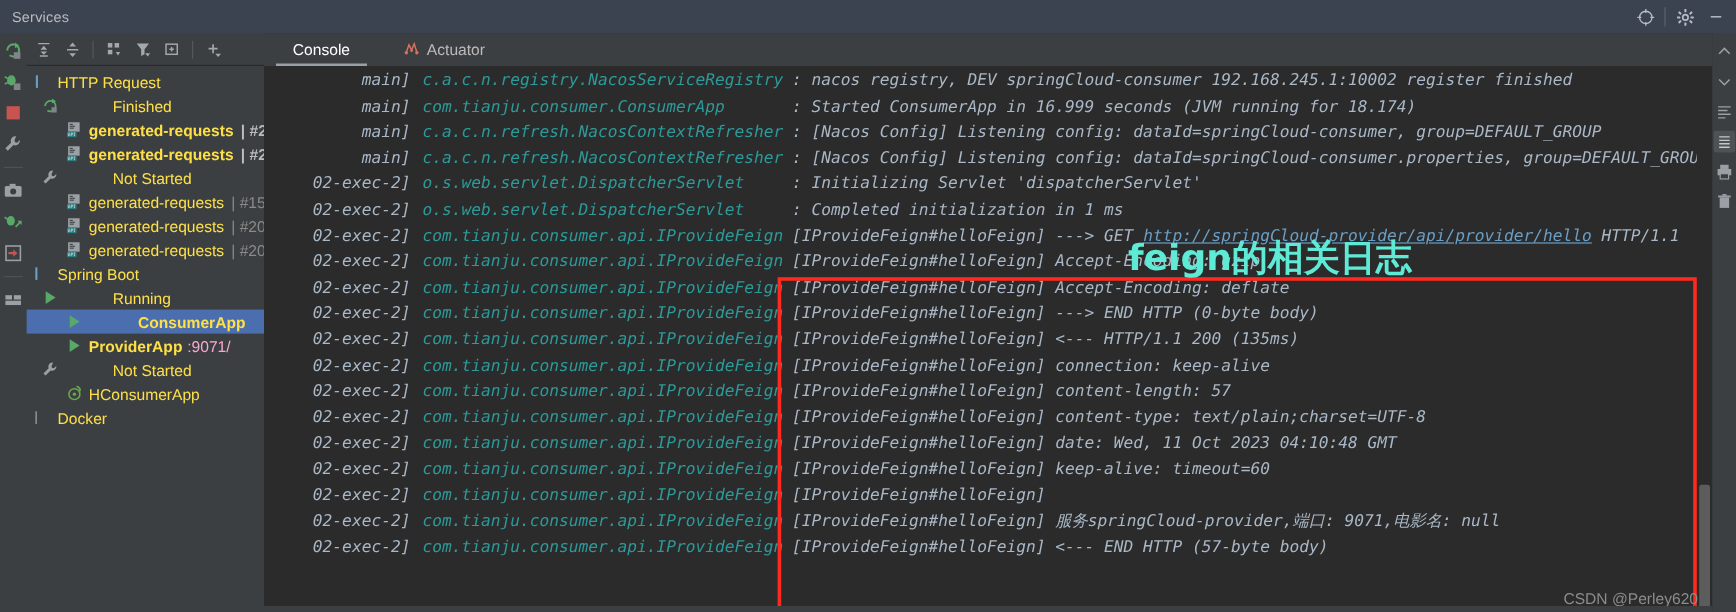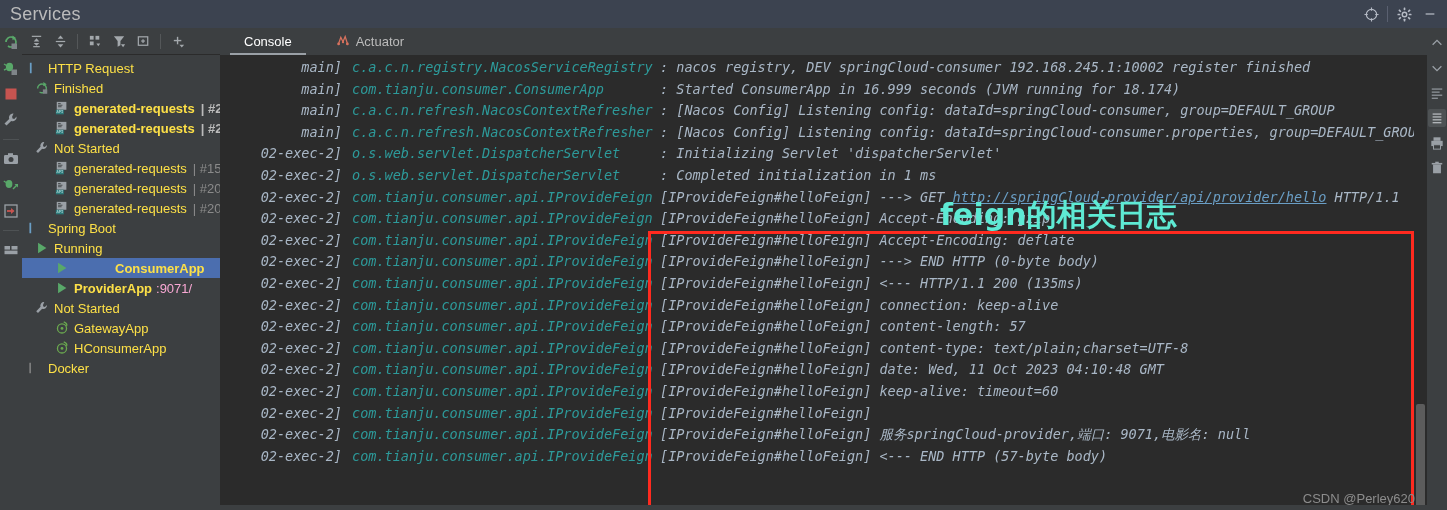--- a/index.html
+++ b/index.html
@@ -12,21 +12,21 @@
   }
   #app { position: relative; width: 1447px; height: 510px; background: #3c3f41; }
 
   
   .titlebar {
     position: absolute; left: 0; top: 0; width: 1447px; height: 28px;
     background: #3c4350;
     display: flex; align-items: center;
   }
   .titlebar .title {
-    color: #bbbbbb; font-size: 18px; padding-left: 10px; letter-spacing: .2px;
+    color: #bbbbbb; font-size: 12px; padding-left: 10px; letter-spacing: .2px;
   }
   .titlebar .spacer { flex: 1; }
   .titlebar .tb-icons { display: flex; align-items: center; gap: 0px; padding-right: 4px; }
   .tb-ico { width: 26px; height: 28px; display: flex; align-items: center; justify-content: center; cursor: pointer; }
   .tb-sep { width: 1px; height: 16px; background: #5a6070; margin: 0 3px; }
 
   
   .leftstrip {
     position: absolute; left: 0; top: 28px; width: 22px; height: 482px;
     background: #3c3f41;
@@ -55,21 +55,21 @@
   .trow.sel { background: #4b6eaf; gap: 41px; }
   .trow .ti { width: 16px; height: 16px; margin-right: 4px; flex: 0 0 auto;
               display: flex; align-items: center; justify-content: center; }
   .trow .tlabel { color: #fde047; }
   .trow .tlabel.bold { font-weight: bold; }
   .trow .tport { color: #f9a8d4; margin-left: 4px; }
   .trow.sel .tport { color: #86efac; text-decoration: underline; }
   .trow .tnum { color: #8a8a8a; margin-left: 6px; }
   .trow .tnum.bold { color: #bbbbbb; font-weight: bold; }
   .ind0 { padding-left: 6px; }
-  .ind1 { padding-left: 12px; }
+  .ind1 { padding-left: 12px; gap: 40px; }
   .ind2 { padding-left: 32px; }
 
   
   .console {
     position: absolute; left: 220px; top: 28px; width: 1207px; height: 482px;
     background: #2b2b2b;
   }
   .tabsbar {
     height: 27px; background: #3c3f41; display: flex; align-items: center; padding-left: 10px;
     gap: 16px;
@@ -421,30 +421,20 @@
           <span class="tlabel bold">ProviderApp</span>
           <span class="tport">:9071/</span>
         </div>
         <div class="trow ind1">
           <span class="ti">
             <svg width="14" height="14" viewBox="0 0 16 16">
               <path d="M10.6 1.3a4 4 0 0 0-4.3 5.4L1.4 11.6l2 2 4.8-4.8a4 4 0 0 0 5.4-4.3l-2.3 2.3-1.8-.4-.4-1.8z" fill="#9aa0a6"></path>
             </svg>
           </span>
           <span class="tlabel">Not Started</span>
-        </div>
-        <div class="trow ind2">
-          <span class="ti">
-            <svg width="14" height="14" viewBox="0 0 16 16">
-              <circle cx="8" cy="8.5" r="5.2" fill="none" stroke="#6aa84f" stroke-width="1.5"></circle>
-              <circle cx="8" cy="8.5" r="1.6" fill="#6aa84f"></circle>
-              <path d="M10 1 C13 2 14 4 13.2 5.6" fill="none" stroke="#6aa84f" stroke-width="1.6"></path>
-            </svg>
-          </span>
-          <span class="tlabel">GatewayApp</span>
         </div>
         <div class="trow ind2">
           <span class="ti">
             <svg width="14" height="14" viewBox="0 0 16 16">
               <circle cx="8" cy="8.5" r="5.2" fill="none" stroke="#6aa84f" stroke-width="1.5"></circle>
               <circle cx="8" cy="8.5" r="1.6" fill="#6aa84f"></circle>
               <path d="M10 1 C13 2 14 4 13.2 5.6" fill="none" stroke="#6aa84f" stroke-width="1.6"></path>
             </svg>
           </span>
           <span class="tlabel">HConsumerApp</span>

